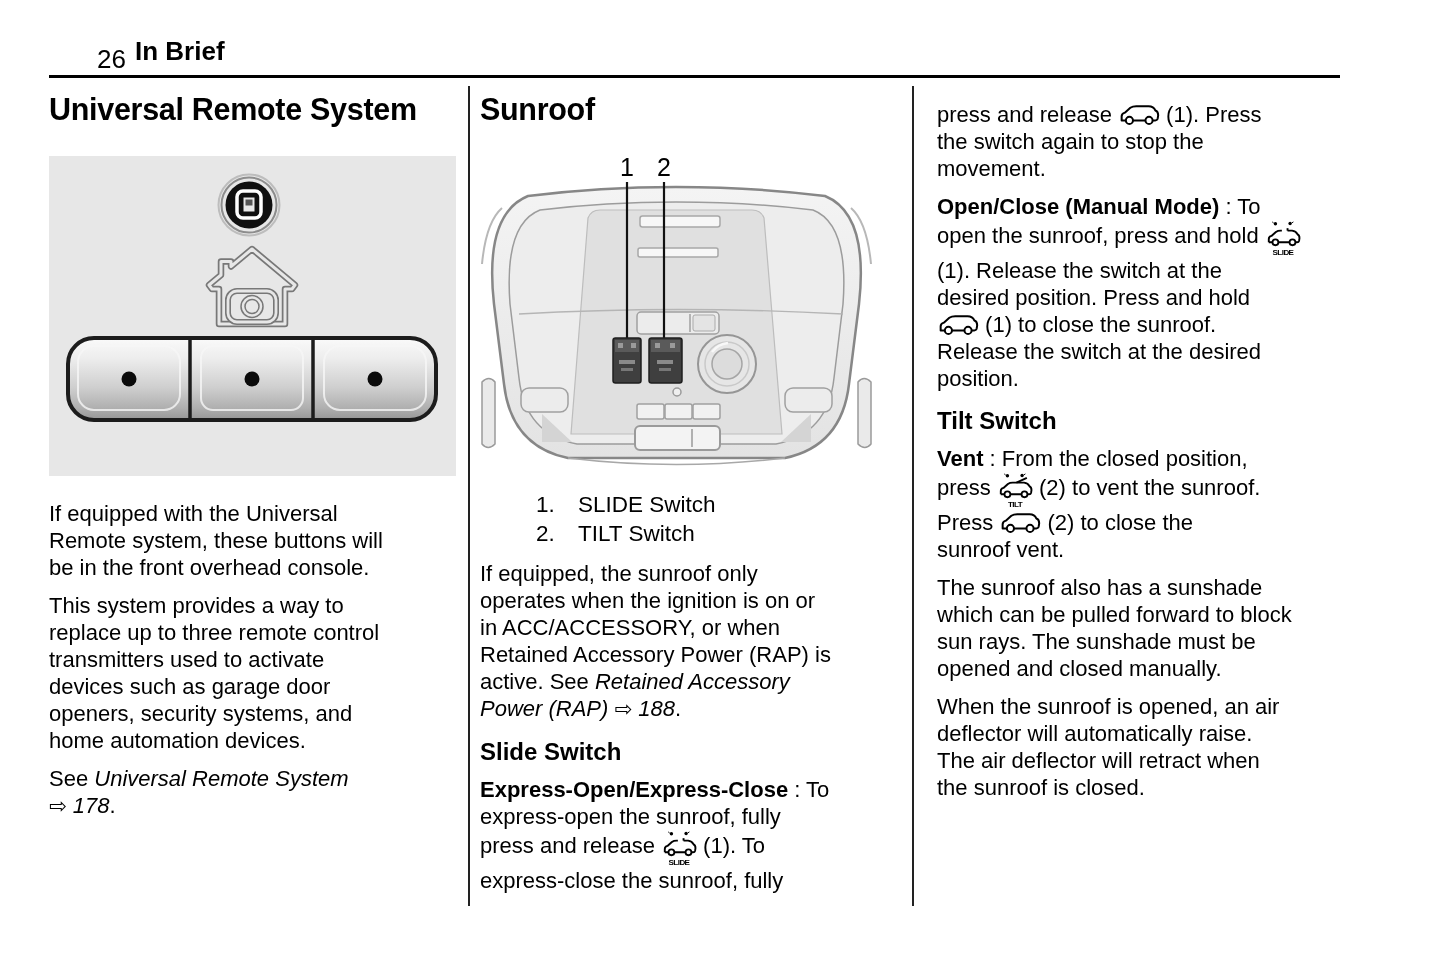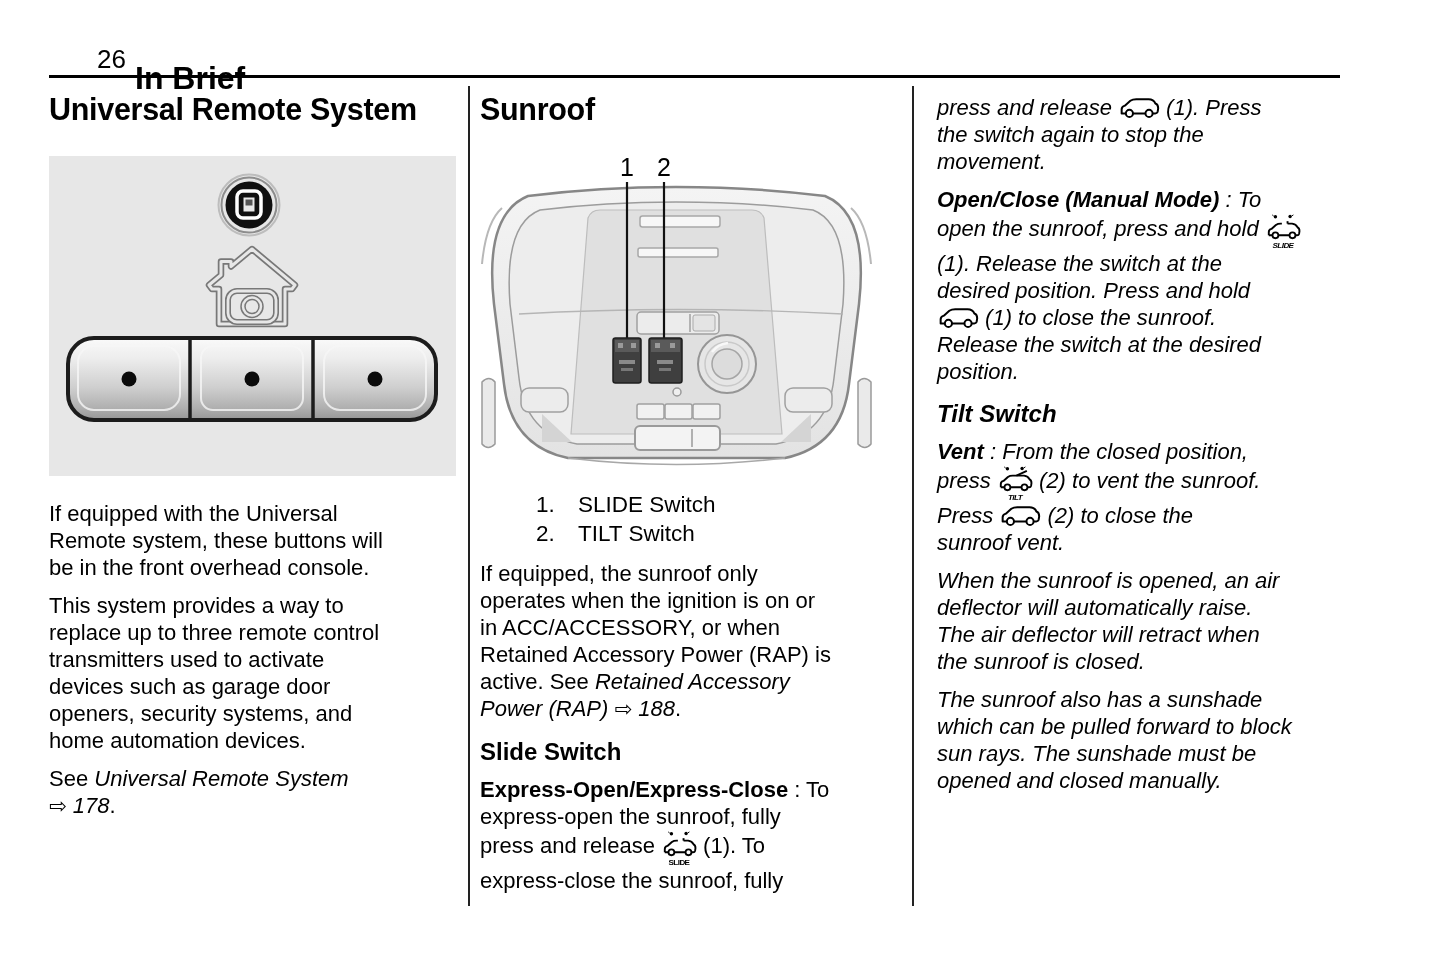--- a/index.html
+++ b/index.html
@@ -3,29 +3,29 @@
 <meta charset="utf-8">
 <style>
   html,body{margin:0;padding:0;background:#fff;}
   body{
     width:1445px;height:964px;position:relative;overflow:hidden;
     font-family:"Liberation Sans",sans-serif;color:#000;
     -webkit-font-smoothing:antialiased;
   }
   .page{position:absolute;inset:0;}
   .hdr-num{position:absolute;left:49px;top:44px;font-size:26px;font-weight:normal;margin-left:48px;}
-  .hdr-title{position:absolute;left:135px;top:60px;font-size:32px;font-weight:bold;}
+  .hdr-title{position:absolute;left:135px;top:36px;font-size:26px;font-weight:bold;}
   .hdr-rule{position:absolute;left:49px;top:75px;width:1291px;height:3px;background:#000;}
   .vdiv{position:absolute;top:86px;height:820px;width:2px;background:#222;}
   .vdiv-1{left:468px;}
   .vdiv-2{left:912px;}
   .col{position:absolute;top:90px;}
   .col-left{left:49px;width:392px;}
   .col-mid{left:480px;width:400px;}
-  .col-right{left:937px;width:410px;top:90px;font-style:italic;}
+  .col-right{left:937px;width:410px;top:97px;}
   h2.section{margin:0;font-size:30.5px;font-weight:bold;line-height:38px;white-space:nowrap;letter-spacing:-0.3px;}
   h3.subhead{margin:14px 0 9px 0;font-size:24px;font-weight:bold;line-height:30px;}
   .body-p{margin:0 0 11px 0;font-size:22px;line-height:27px;white-space:pre-wrap;}
   .col-right .body-p:first-child{margin-top:4px;}
   .rb{font-weight:bold;}
   .ri{font-style:italic;}
   .ref-arrow{font-family:"DejaVu Sans",sans-serif;font-size:21px;}
   .inline-icon{display:inline-block;white-space:normal;}
   .inline-icon svg{display:inline-block;}
   .ic-vehicle{vertical-align:-3px;}
@@ -264,24 +264,24 @@
               <circle cx="11" cy="23.5" r="3.1" fill="#fff" stroke="#000" stroke-width="1.9"></circle>
               <circle cx="29" cy="23.5" r="3.1" fill="#fff" stroke="#000" stroke-width="1.9"></circle>
               <text x="19" y="37" text-anchor="middle" font-size="8.5" font-weight="bold" letter-spacing="-0.6">TILT</text>
             </svg></span><span class=""> (2) to vent the sunroof.
 Press </span><span class="inline-icon"><svg class="ic-vehicle" viewBox="0 0 46 24" width="42" height="22" aria-hidden="true">
               <path d="M4 19 L4 14.5 Q4 11.5 7.5 10.5 L13.5 5.2 Q16 3.5 20 3.5 L33.5 3.5 Q39 3.5 41 8.2 Q44 9.2 44 13.5 L43.5 16.8 Q43 19 40.8 19 Z" fill="none" stroke="#000" stroke-width="2.2" stroke-linejoin="round"></path>
               <circle cx="12.5" cy="19" r="3.9" fill="#fff" stroke="#000" stroke-width="2.2"></circle>
               <circle cx="34" cy="19" r="3.9" fill="#fff" stroke="#000" stroke-width="2.2"></circle>
             </svg></span><span class=""> (2) to close the
 sunroof vent.</span></p>
+        <p class="body-p"><span class="">The sunroof also has a sunshade
+which can be pulled forward to block
+sun rays. The sunshade must be
+opened and closed manually.</span></p>
         <p class="body-p"><span class="">When the sunroof is opened, an air
 deflector will automatically raise.
 The air deflector will retract when
 the sunroof is closed.</span></p>
-        <p class="body-p"><span class="">The sunroof also has a sunshade
-which can be pulled forward to block
-sun rays. The sunshade must be
-opened and closed manually.</span></p>
       </div>
   </div>
 
 </div>
 
 </body></html>

